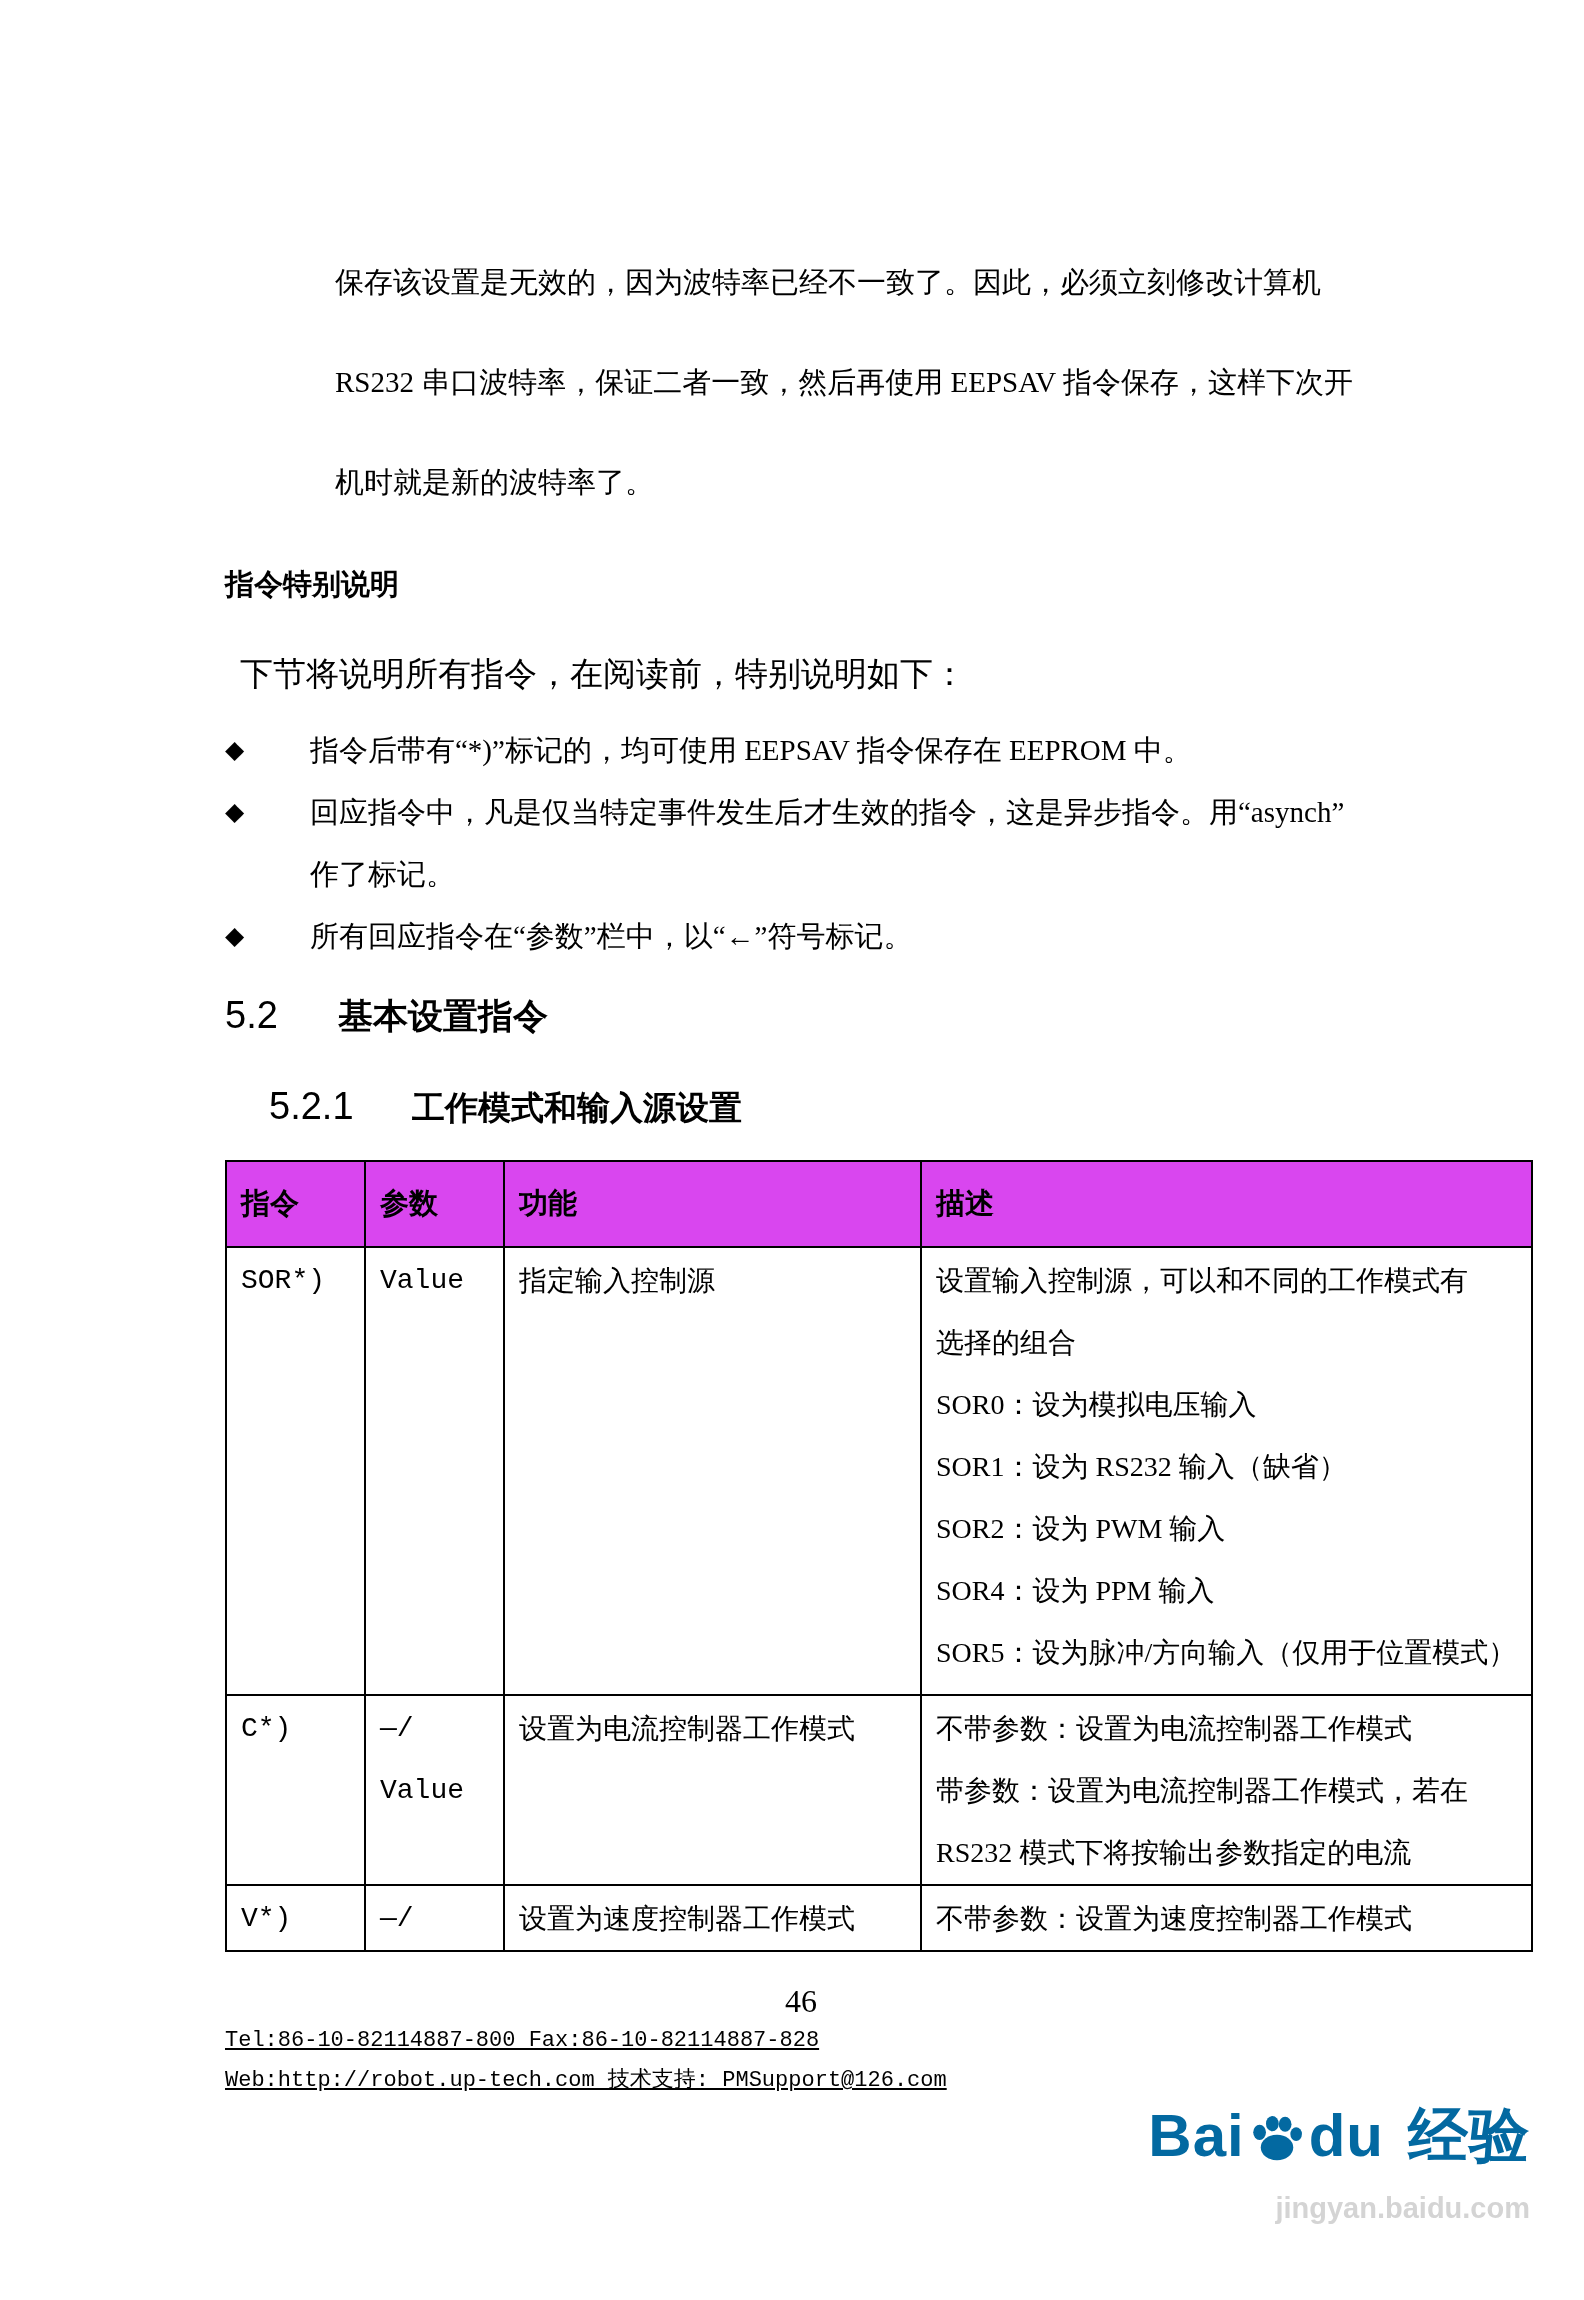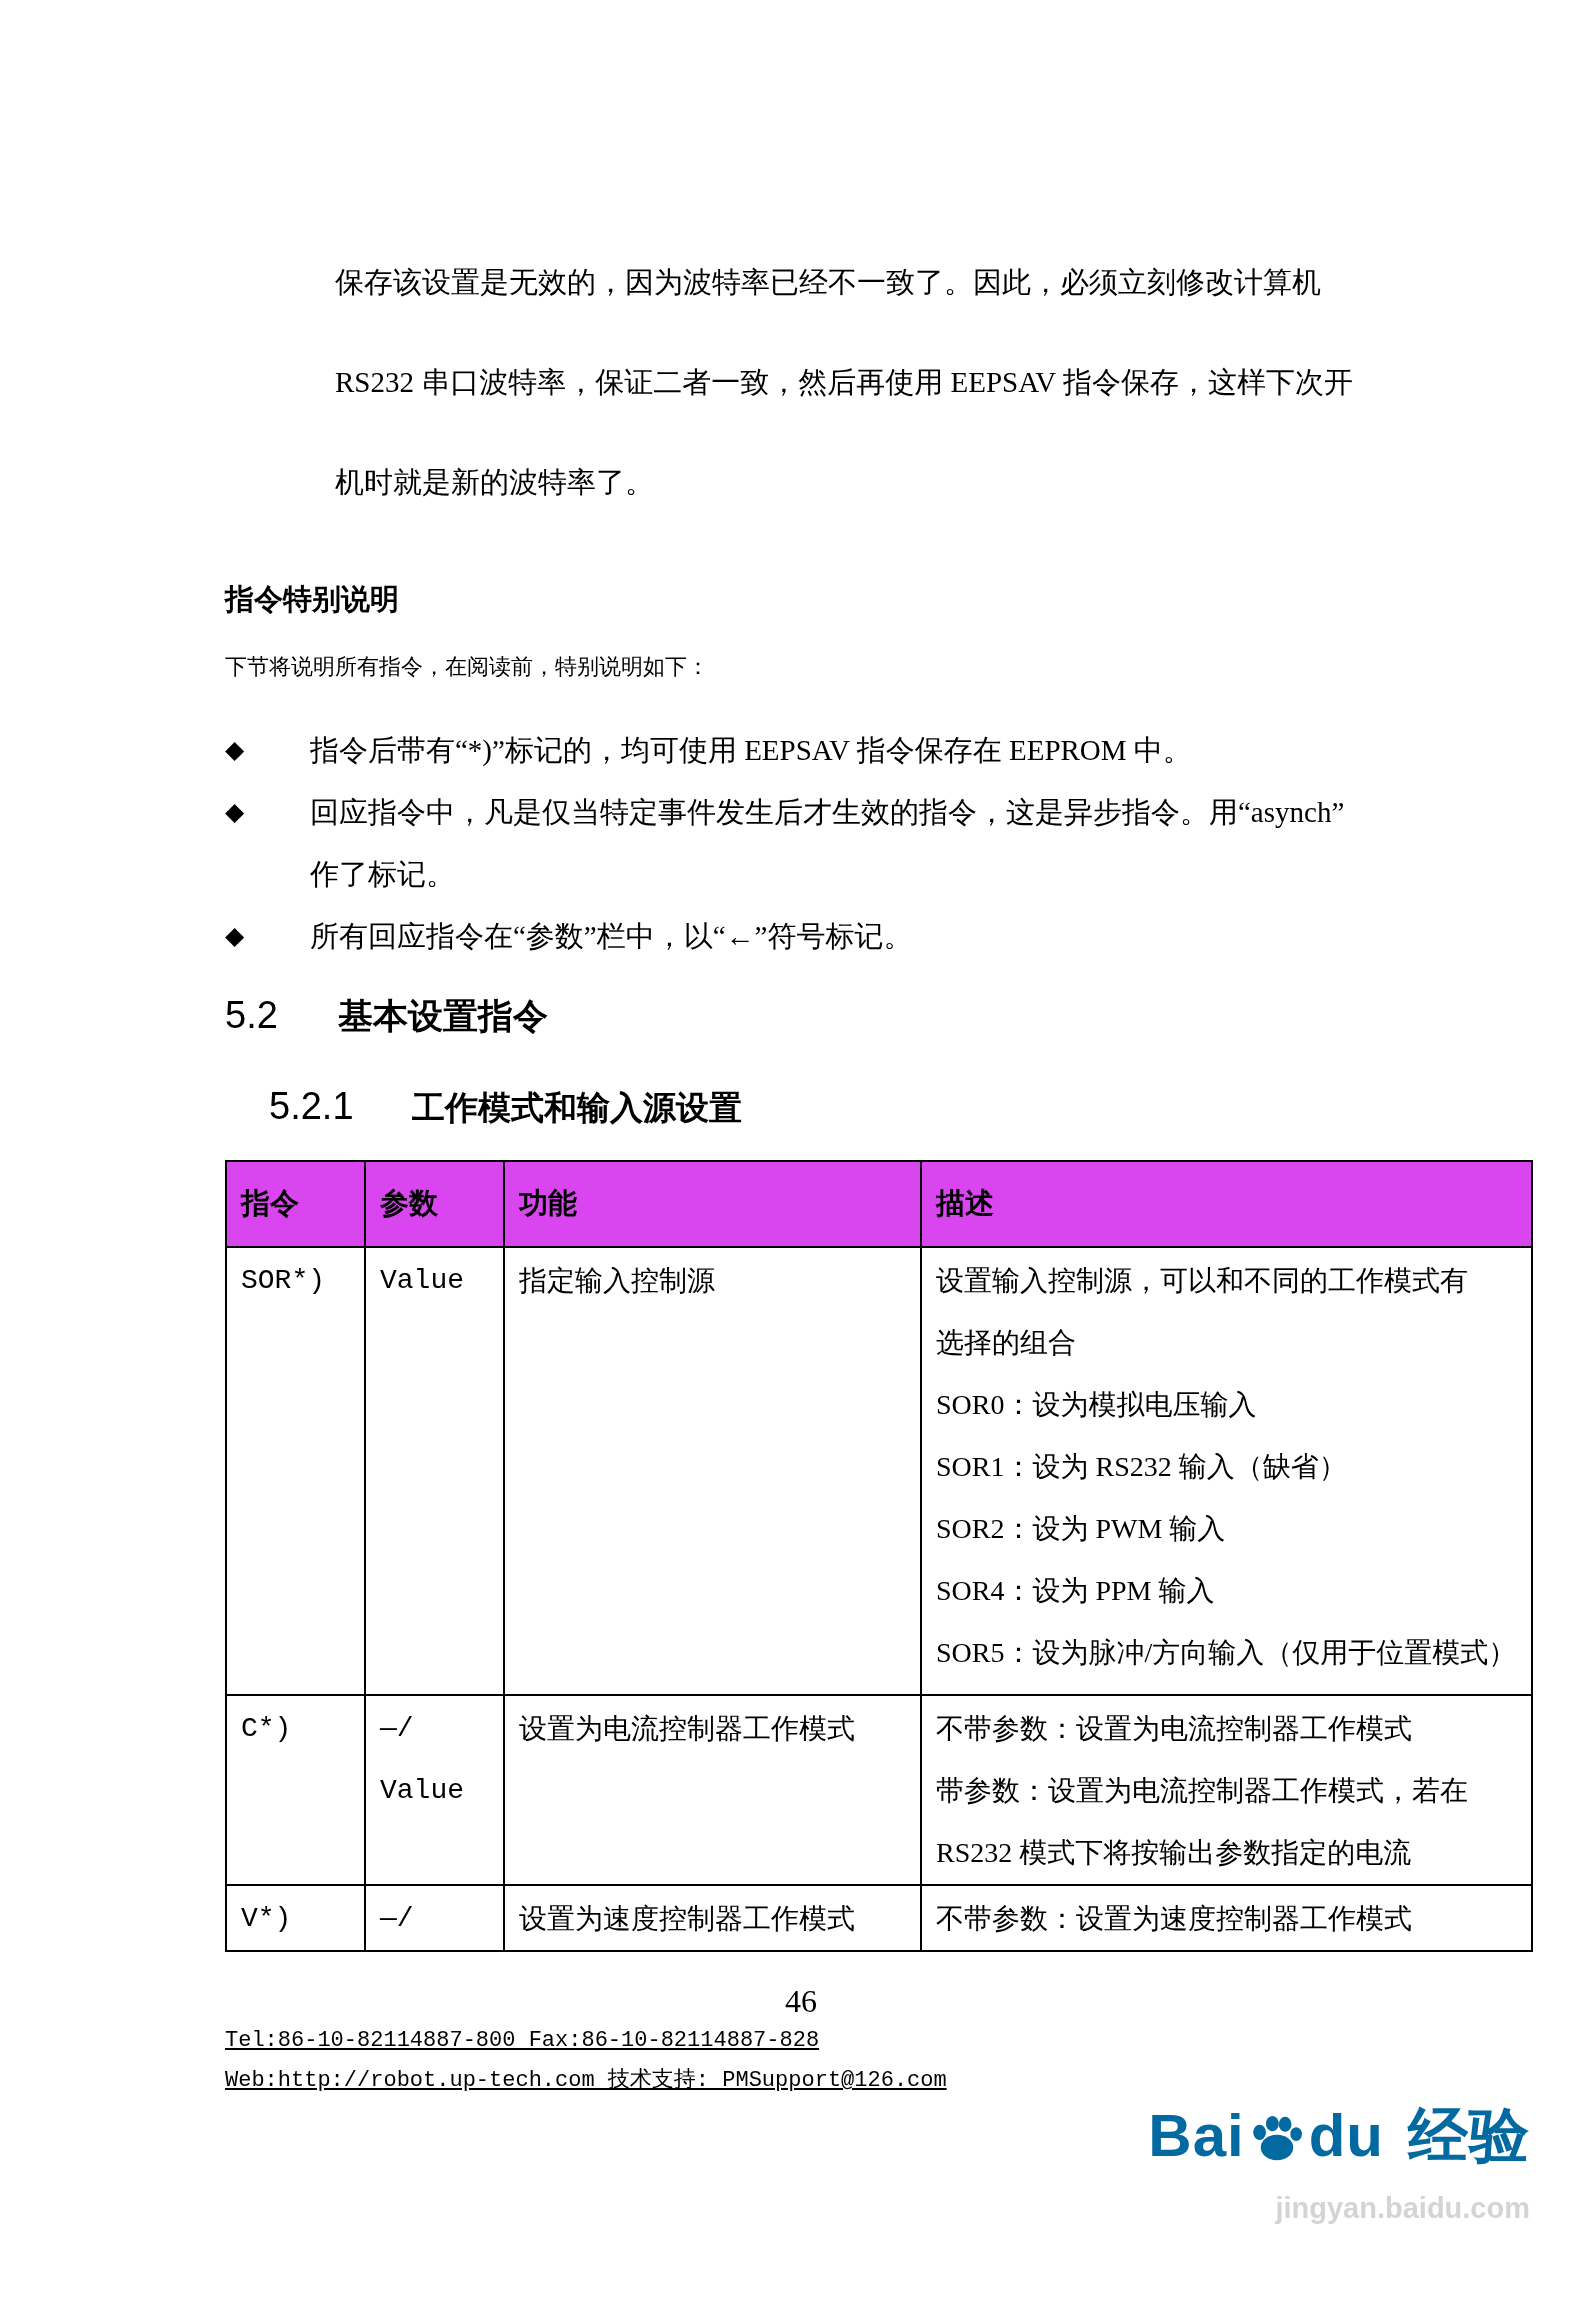--- a/index.html
+++ b/index.html
@@ -15,27 +15,27 @@
   .abs { position: absolute; }
   .pre { white-space: pre; }
 
   .intro {
     left: 335px; top: 232px;
     font-size: 29px;
     line-height: 100px;
   }
 
   .notes-heading {
-    left: 225px; top: 580px;
+    left: 225px; top: 565px;
     font-size: 29px; font-weight: bold;
     font-family: "Liberation Sans", "DejaVu Sans", sans-serif;
   }
   .notes-intro {
-    left: 225px; top: 652px;
-    font-size: 22px;
+    left: 240px; top: 652px;
+    font-size: 33px;
   }
 
   .bullets { left: 225px; top: 719px; font-size: 29px; }
   .bullet { display: flex; align-items: flex-start; }
   .bullet-marker { flex: 0 0 85px; width: 85px; line-height: 62px; font-size: 25px; }
   .bullet-text { line-height: 62px; white-space: pre; }
 
   .section-heading { display: flex; align-items: baseline; }
   .h52 { left: 225px; top: 993px; }
   .h521 { left: 225px; top: 1085px; margin-left: 44px; }

